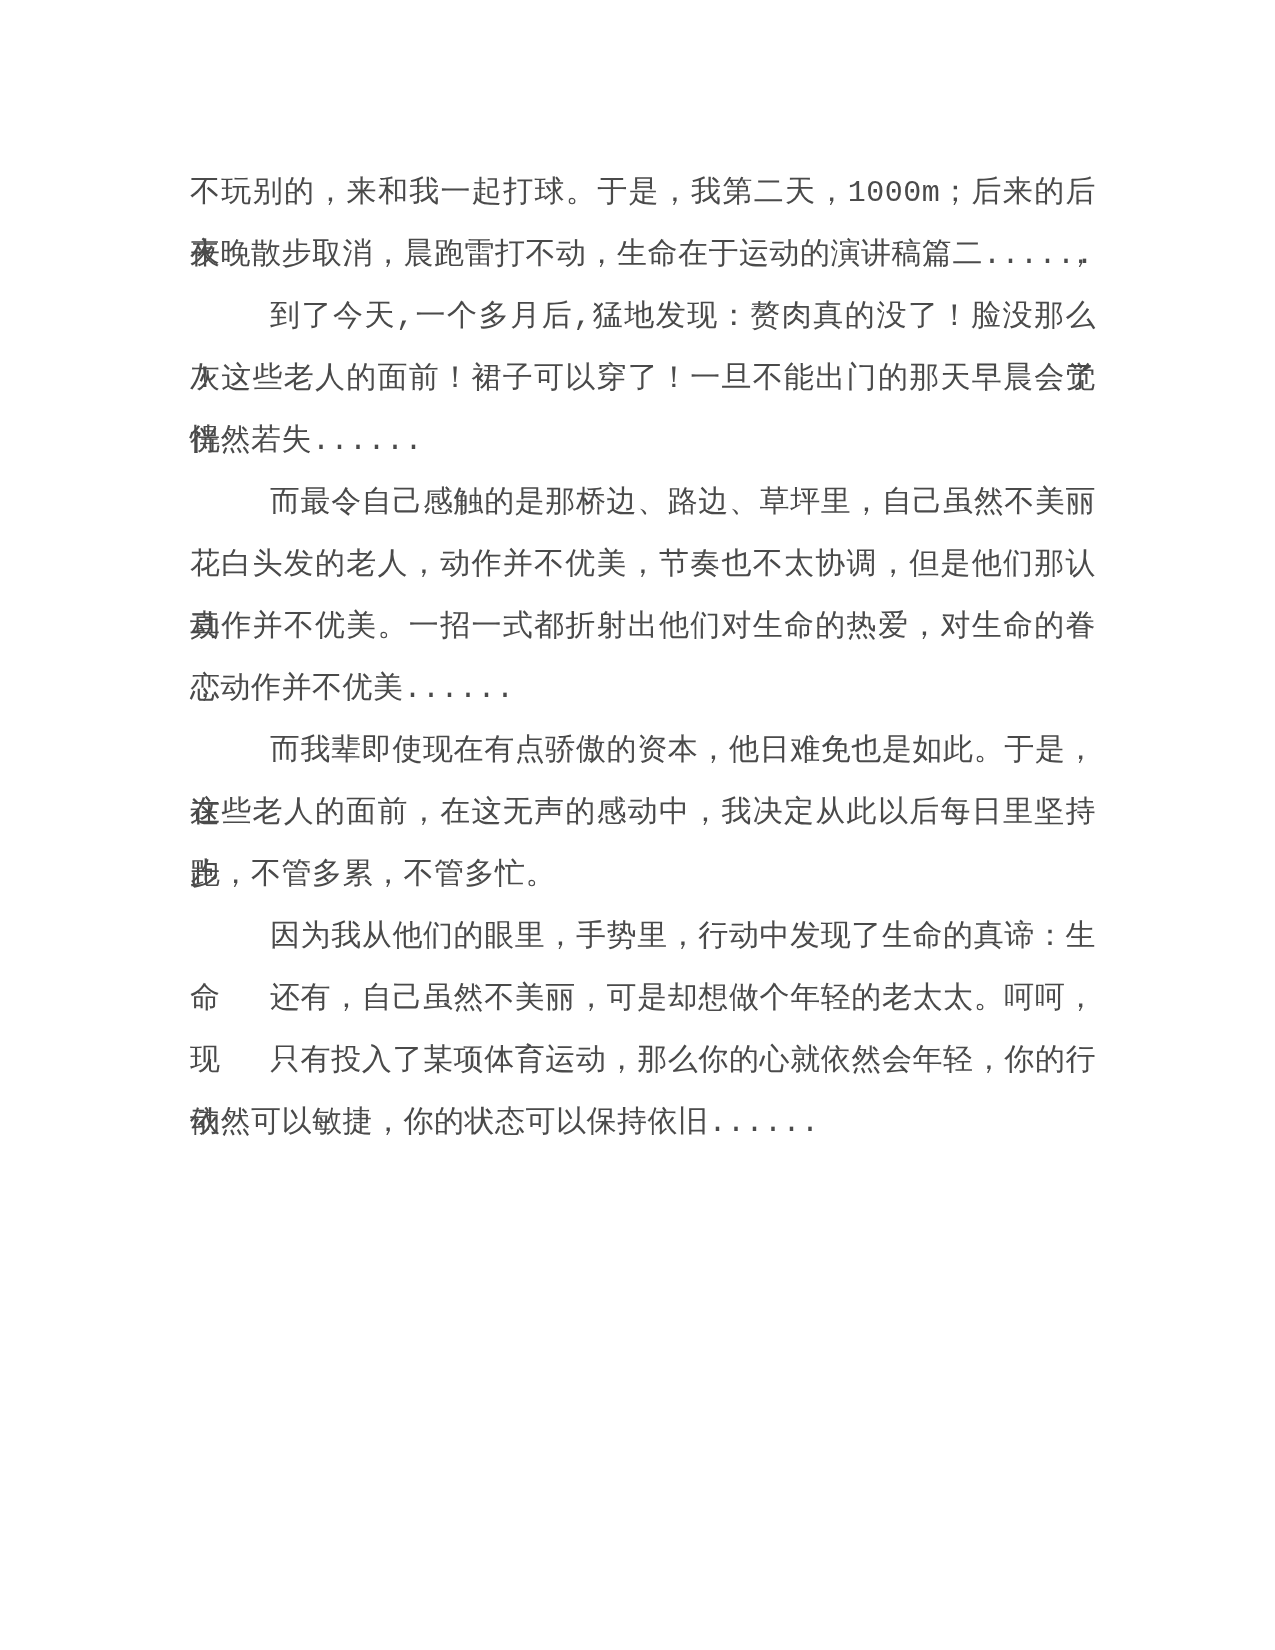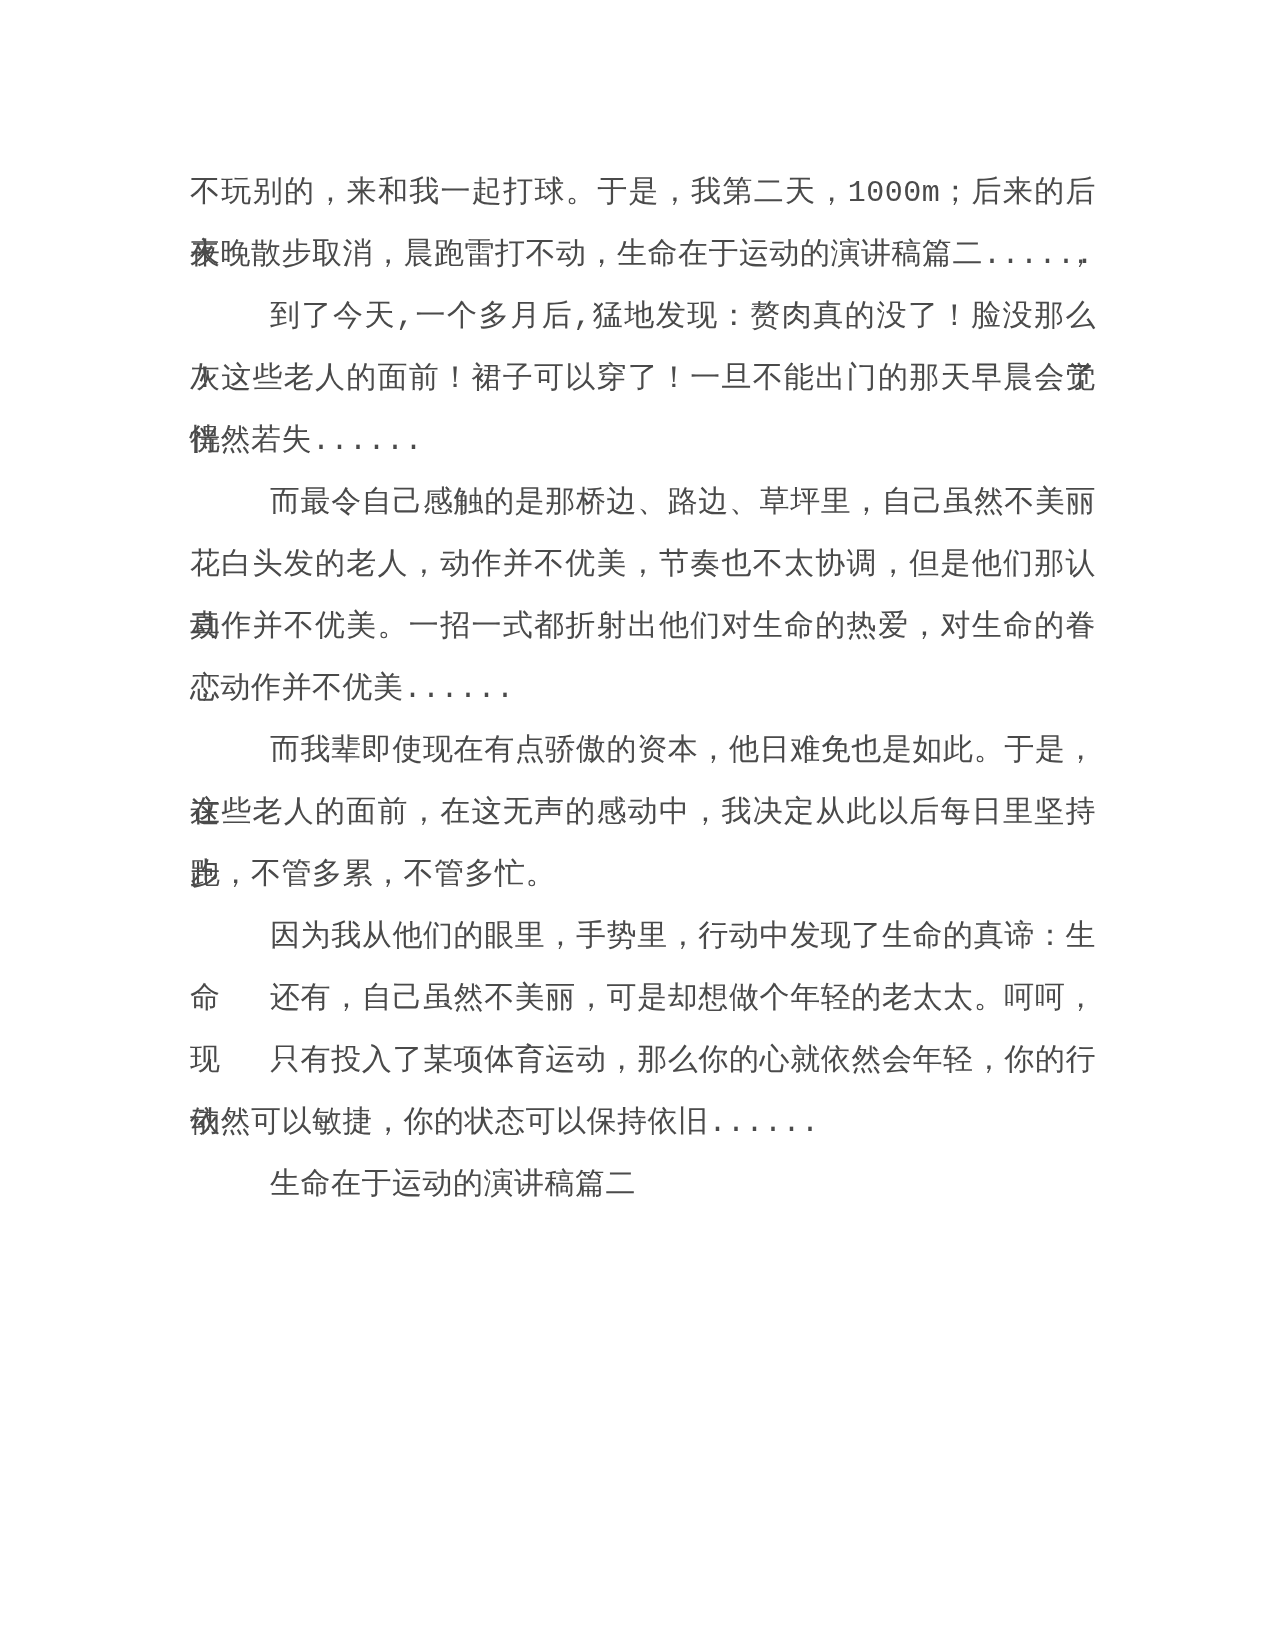--- a/index.html
+++ b/index.html
@@ -54,15 +54,14 @@
       <div class="line justify">花白头发的老人，动作并不优美，节奏也不太协调，但是他们那认真</div>
       <div class="line justify">动作并不优美。一招一式都折射出他们对生命的热爱，对生命的眷恋</div>
       <div class="line">，动作并不优美......</div>
       <div class="line indent justify">而我辈即使现在有点骄傲的资本，他日难免也是如此。于是，在</div>
       <div class="line justify">这些老人的面前，在这无声的感动中，我决定从此以后每日里坚持跑</div>
       <div class="line">步，不管多累，不管多忙。</div>
       <div class="line indent justify">因为我从他们的眼里，手势里，行动中发现了生命的真谛：生命</div>
       <div class="line indent justify">还有，自己虽然不美丽，可是却想做个年轻的老太太。呵呵，现</div>
       <div class="line indent justify">只有投入了某项体育运动，那么你的心就依然会年轻，你的行动</div>
       <div class="line">依然可以敏捷，你的状态可以保持依旧......</div>
-      <div class="line indent">生命在于运动的演讲稿篇二</div>
     </div>
 </div>
 
 </body></html>

